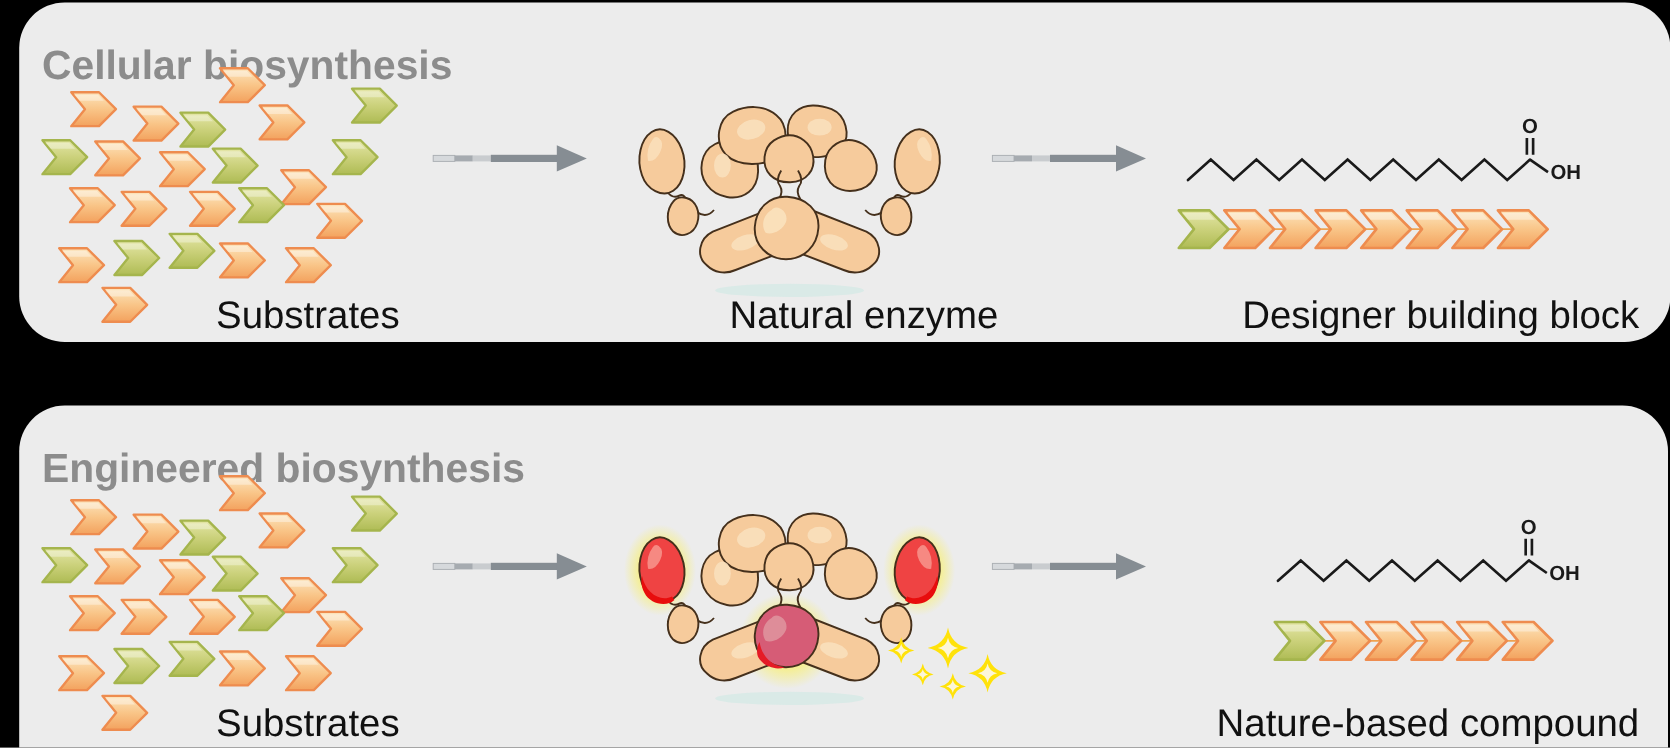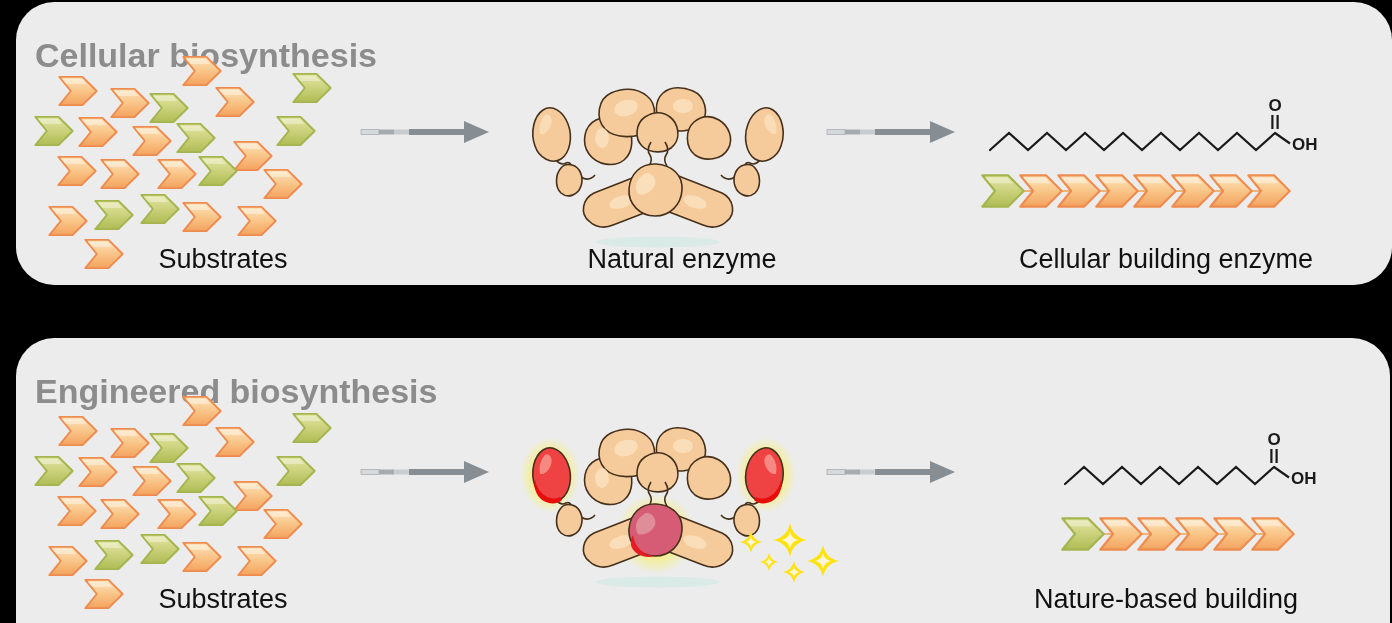--- a/index.html
+++ b/index.html
@@ -5,21 +5,21 @@
   html,body{margin:0;padding:0}
   body{
     width:1392px;height:623px;position:relative;overflow:hidden;
     background:var(--c-page-bg,#000);
     font-family:"Liberation Sans", sans-serif;
   }
   .panel{position:absolute;background:var(--c-panel-bg,#ECECEC);border-radius:38px;overflow:hidden}
   .panel-top{left:16px;top:2px;width:1376px;height:283px}
   .panel-bottom{left:16px;top:338px;width:1374px;height:331px}
   .title{position:absolute;left:19px;top:6px;font-size:34px;font-weight:bold;color:var(--c-title,#8C8C8C)}
-  .label{position:absolute;top:242px;font-size:27px;color:var(--c-label,#111);text-align:center;white-space:nowrap}
+  .label{position:absolute;top:242px;font-size:32px;color:var(--c-label,#111);text-align:right;white-space:nowrap}
   .panel-bottom .label{top:246px}
   .substrates-label{left:97px;width:220px}
   .enzyme-label{left:516px;width:300px}
   .product-label{left:950px;width:400px}
   svg{display:block}
   .substrates-svg{position:absolute;left:28px;top:42px;width:336px;height:232px;overflow:visible}
   .panel-bottom .substrates-svg{top:46px}
   .arrow-svg{position:absolute;top:117px;width:130px;height:26px;overflow:visible}
   .panel-bottom .arrow-svg{top:121px}
   .arrow-1{left:345px}
@@ -172,21 +172,21 @@
       <line x1="18" y1="17" x2="302" y2="17" style="stroke:var(--c-chain-link,#EFA24F)" stroke-width="1.5"></line>
       <use href="#chev-g" x="0" y="0"></use>
       <use href="#chev-o" x="38" y="0"></use>
       <use href="#chev-o" x="76" y="0"></use>
       <use href="#chev-o" x="114" y="0"></use>
       <use href="#chev-o" x="152" y="0"></use>
       <use href="#chev-o" x="190" y="0"></use>
       <use href="#chev-o" x="228" y="0"></use>
       <use href="#chev-o" x="266" y="0"></use>
     </svg>
-  <div class="label product-label">Cellular building enzyme</div>
+  <div class="label product-label">Designer building block</div>
 </section>
 
 <section class="panel panel-bottom">
   <h2 class="title">Engineered biosynthesis</h2>
 
   <svg id="sub-1" class="substrates-svg" viewBox="0 0 336 232">
       <use href="#chev-o" transform="translate(138.2,11.7) scale(0.9)"></use>
       <use href="#chev-o" transform="translate(14.2,31.7) scale(0.9)"></use>
       <use href="#chev-o" transform="translate(66.2,43.7) scale(0.9)"></use>
       <use href="#chev-g" transform="translate(105.2,48.7) scale(0.9)"></use>
@@ -257,14 +257,14 @@
     </svg>
   <svg id="chain-1" class="chain-svg chain-1" viewBox="0 0 234 34">
       <line x1="18" y1="17" x2="226" y2="17" style="stroke:var(--c-chain-link,#EFA24F)" stroke-width="1.5"></line>
       <use href="#chev-g" x="0" y="0"></use>
       <use href="#chev-o" x="38" y="0"></use>
       <use href="#chev-o" x="76" y="0"></use>
       <use href="#chev-o" x="114" y="0"></use>
       <use href="#chev-o" x="152" y="0"></use>
       <use href="#chev-o" x="190" y="0"></use>
     </svg>
-  <div class="label product-label">Nature-based building</div>
+  <div class="label product-label">Nature-based compound</div>
 </section>
 
 </body></html>

